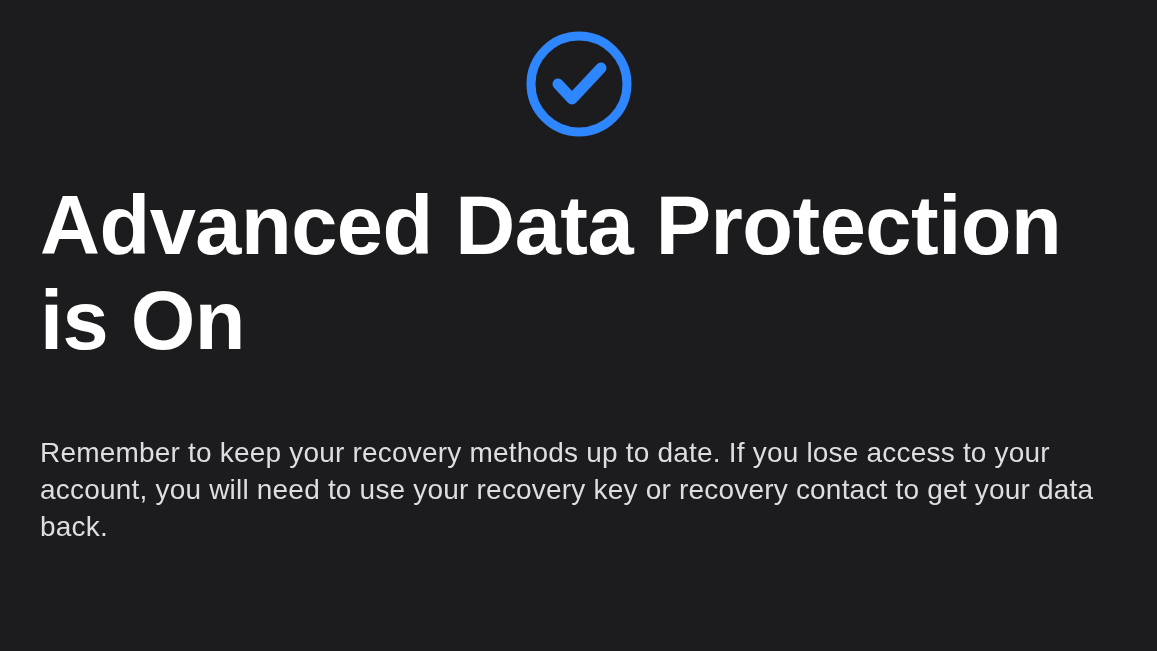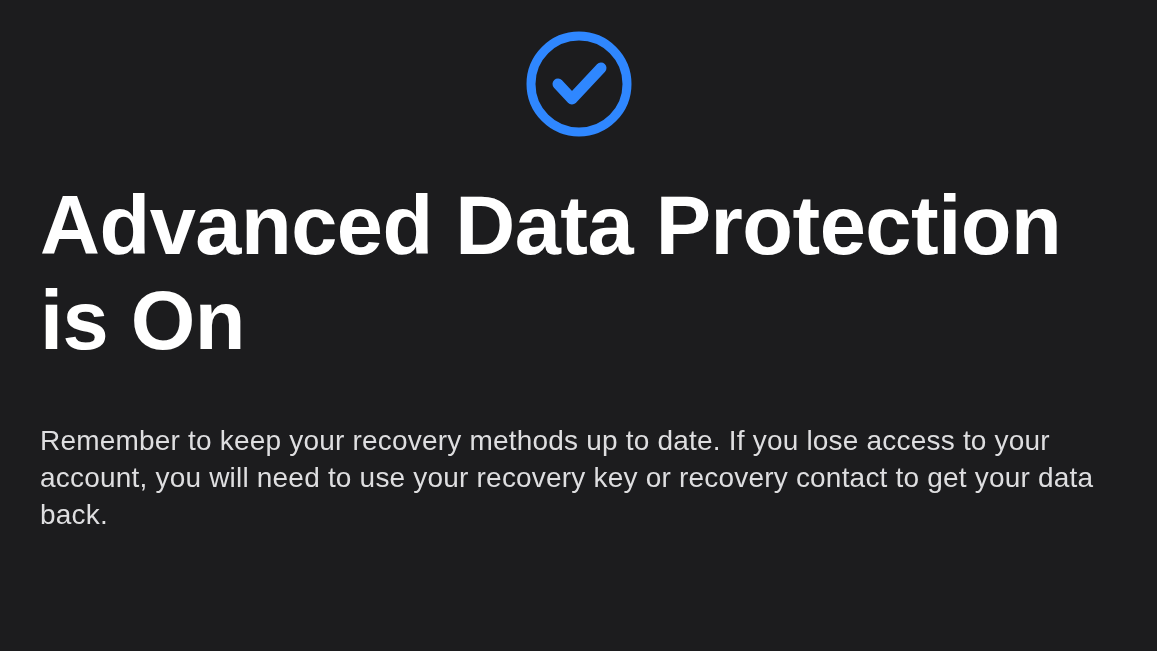--- a/index.html
+++ b/index.html
@@ -28,21 +28,21 @@
     }
     .check-icon {
       width: 108px;
       height: 108px;
     }
     .heading {
       font-size: 83px;
       font-weight: 700;
       line-height: 1.15;
       letter-spacing: -0.5px;
-      margin-bottom: 26px;
+      margin-bottom: 38px;
       color: #ffffff;
     }
     .description {
       font-size: 28px;
       font-weight: 400;
       line-height: 1.32;
       color: #dedee0;
       letter-spacing: 0.2px;
       margin-top: 28px;
     }

